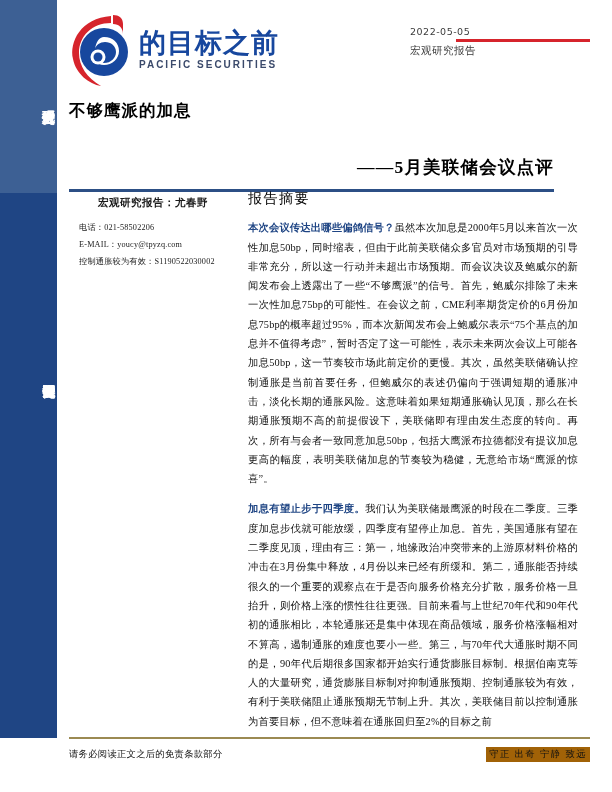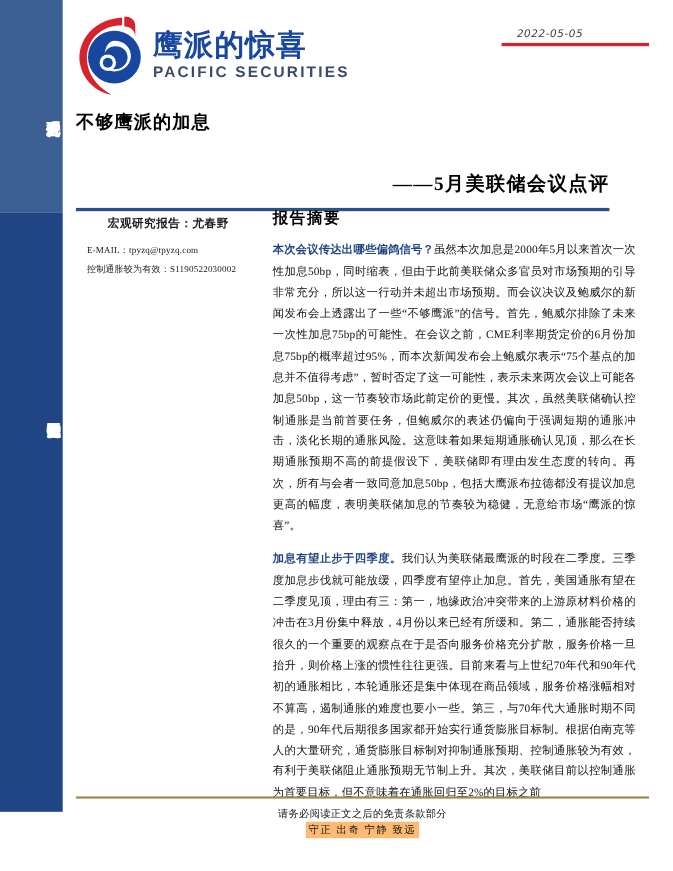--- a/index.html
+++ b/index.html
@@ -95,32 +95,31 @@
   .logo-cn {
     font-family: "Liberation Sans", "DejaVu Sans", sans-serif;
     font-weight: bold;
     font-size: 27px;
     color: #17479e;
     letter-spacing: 1px;
   }
   .logo-en {
     font-family: "Liberation Sans", "DejaVu Sans", sans-serif;
     font-weight: bold;
-    font-size: 14px;
+    font-size: 10px;
     color: #3b4a6b;
     letter-spacing: 2.0px;
     margin-top: 3px;
   }
   .header-right {
     position: absolute;
     right: 22px;
     top: 26px;
     width: 180px;
-    text-align: center;
-    font-style: italic;
+    text-align: left;
   }
   .hdr-date {
     font-family: "DejaVu Sans", sans-serif;
     font-size: 9.5px;
     color: #3b3b3b;
     letter-spacing: 0.5px;
   }
   .hdr-rule {
     height: 2.5px;
     background: #d6242c;
@@ -189,21 +188,21 @@
   }
 
   .content {
     position: absolute;
     left: 248px;
     top: 190px;
     width: 330px;
   }
   .summary-head {
     font-family: "Liberation Serif", "DejaVu Serif", serif;
-    font-weight: bold;
+    font-weight: normal;
     font-size: 14px;
     letter-spacing: 1.5px;
     margin-bottom: 7px;
     color: #000;
   }
   .para {
     font-family: "Liberation Serif", "DejaVu Serif", serif;
     font-size: 10.3px;
     line-height: 19.3px;
     text-align: justify;
@@ -227,34 +226,33 @@
   .footer-rule {
     margin: 0 22px 0 12px;
     height: 1.6px;
     background: #9b8a52;
   }
   .footer-row {
     display: flex;
     justify-content: space-between;
     align-items: center;
     margin: 8px 22px 0 12px;
-    flex-direction: column;
   }
   .footer-left {
     font-family: "Liberation Serif", "DejaVu Serif", serif;
     font-size: 9.3px;
     letter-spacing: 0.3px;
     color: #111;
   }
   .footer-right {
     font-family: "Liberation Serif", "DejaVu Serif", serif;
     font-size: 9.3px;
     letter-spacing: 1.5px;
     color: #111;
-    background: #fdba74;
+    background: #a16207;
     padding: 1px 3px;
   }
 </style>
 </head>
 <body>
 
 <div class="sidebar">
   <div class="sidebar-top"></div>
   <div class="sidebar-bottom"></div>
   <div class="vtext vtext-top">宏观研究报告</div>
@@ -267,39 +265,41 @@
       <svg width="66" height="76" viewBox="0 0 66 76" xmlns="http://www.w3.org/2000/svg">
         <path d="M44 4 C14 6 2 30 6 47 C9 62 22 72 34 74 C20 66 12 54 12 41 C12 24 25 11 44 11 Z" fill="#d6242c"></path>
         <path d="M46 3 C52 3 56 6 56 12 L56 22 C56 16 52 12 46 12 Z" fill="#d6242c"></path>
         <circle cx="37" cy="40" r="24" fill="#17479e"></circle>
         <path d="M37 25 C46 25 52 31 52 39 C52 47 45 53 37 53 C33 53 30 51 28 48 C31 50 34 51 37 51 C44 51 49 46 49 40 C49 34 44 30 38 30 C33 30 29 33 28 37 C29 30 32 25 37 25 Z" fill="#ffffff"></path>
         <circle cx="31" cy="45" r="7.5" fill="#ffffff"></circle>
         <circle cx="31" cy="45" r="4.5" fill="#17479e"></circle>
       </svg>
     </div>
     <div class="logo-text">
-      <div class="logo-cn">鹰派的惊喜</div>
+      <div class="logo-cn">的目标之前</div>
       <div class="logo-en">PACIFIC SECURITIES</div>
     </div>
   </div>
   <div class="header-right">
     <div class="hdr-date">2022-05-05</div>
     <div class="hdr-rule"></div>
+    <div class="hdr-kind">宏观研究报告</div>
   </div>
 </div>
 
 <div class="title-block">
   <div class="main-title">不够鹰派的加息</div>
   <div class="sub-title">——5月美联储会议点评</div>
   <div class="title-rule"></div>
 </div>
 
 <div class="analyst-box">
   <div class="analyst-name">宏观研究报告：尤春野</div>
-  <div class="analyst-line">E-MAIL：tpyzq@tpyzq.com</div>
+  <div class="analyst-line">电话：021-58502206</div>
+  <div class="analyst-line">E-MAIL：youcy@tpyzq.com</div>
   <div class="analyst-line">控制通胀较为有效：S1190522030002</div>
 </div>
 
 <div class="content">
   <div class="summary-head">报告摘要</div>
 
 
   <p class="para">
     <span class="lead">本次会议传达出哪些偏鸽信号？</span><span>虽然本次加息是2000年5月以来首次一次性加息50bp，同时缩表，但由于此前美联储众多官员对市场预期的引导非常充分，所以这一行动并未超出市场预期。而会议决议及鲍威尔的新闻发布会上透露出了一些“不够鹰派”的信号。首先，鲍威尔排除了未来一次性加息75bp的可能性。在会议之前，CME利率期货定价的6月份加息75bp的概率超过95%，而本次新闻发布会上鲍威尔表示“75个基点的加息并不值得考虑”，暂时否定了这一可能性，表示未来两次会议上可能各加息50bp，这一节奏较市场此前定价的更慢。其次，虽然美联储确认控制通胀是当前首要任务，但鲍威尔的表述仍偏向于强调短期的通胀冲击，淡化长期的通胀风险。这意味着如果短期通胀确认见顶，那么在长期通胀预期不高的前提假设下，美联储即有理由发生态度的转向。再次，所有与会者一致同意加息50bp，包括大鹰派布拉德都没有提议加息更高的幅度，表明美联储加息的节奏较为稳健，无意给市场“鹰派的惊喜”。</span>
   </p>

